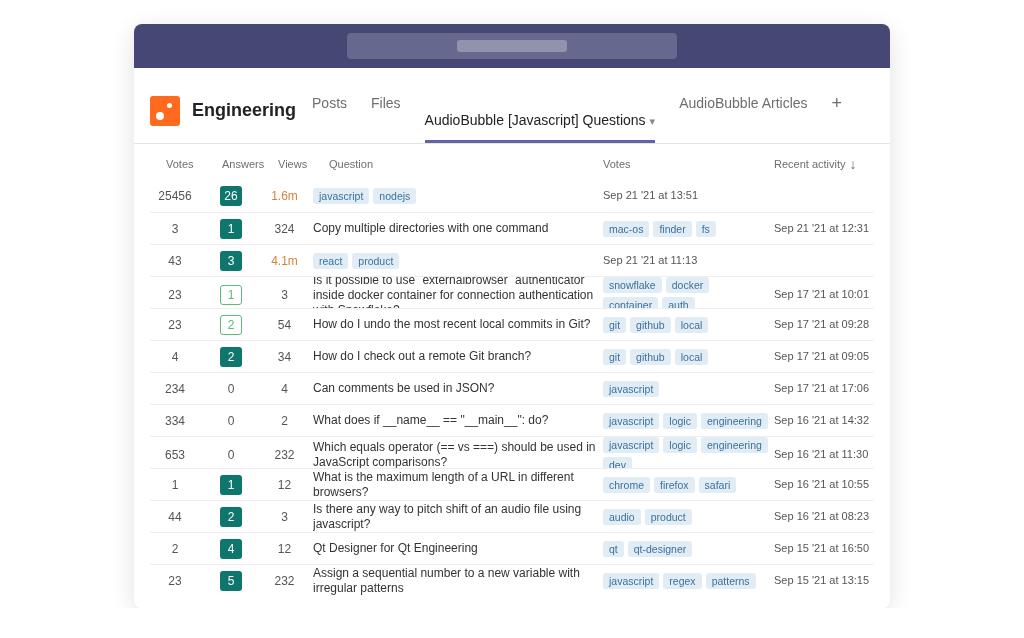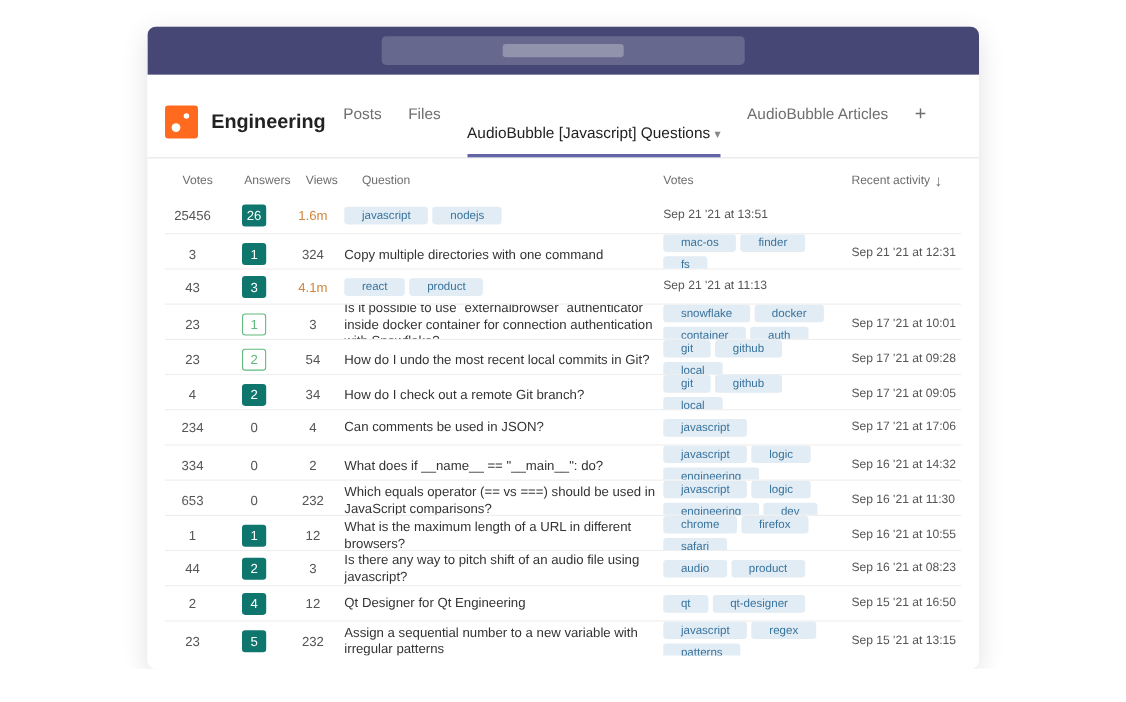--- a/index.html
+++ b/index.html
@@ -101,21 +101,21 @@
       border-radius: 3px; font-size: 12px; font-weight: 500;
       padding: 0 2px;
     }
     .ans-filled { background: #0f766e; color: #fff; }
     .ans-outlined { border: 1px solid #5eba7d; color: #5eba7d; }
     .ans-plain { color: #555; }
     .question { color: #333; font-size: 12px; line-height: 1.25; overflow: hidden; }
     .tags { display: flex; flex-wrap: wrap; gap: 4px; }
     .tag {
       background: #e1ecf4; color: #39739d; font-size: 10.5px;
-      padding: 2px 16px; border-radius: 3px; white-space: nowrap;
+      padding: 2px 6px; border-radius: 3px; white-space: nowrap;
     }
     .activity { font-size: 11px; color: #555; line-height: 1.25; overflow: hidden; }
   </style>
 </head>
 <body>
 
 <div class="app">
 
   <div class="app-header">
     <div class="search-pill">

